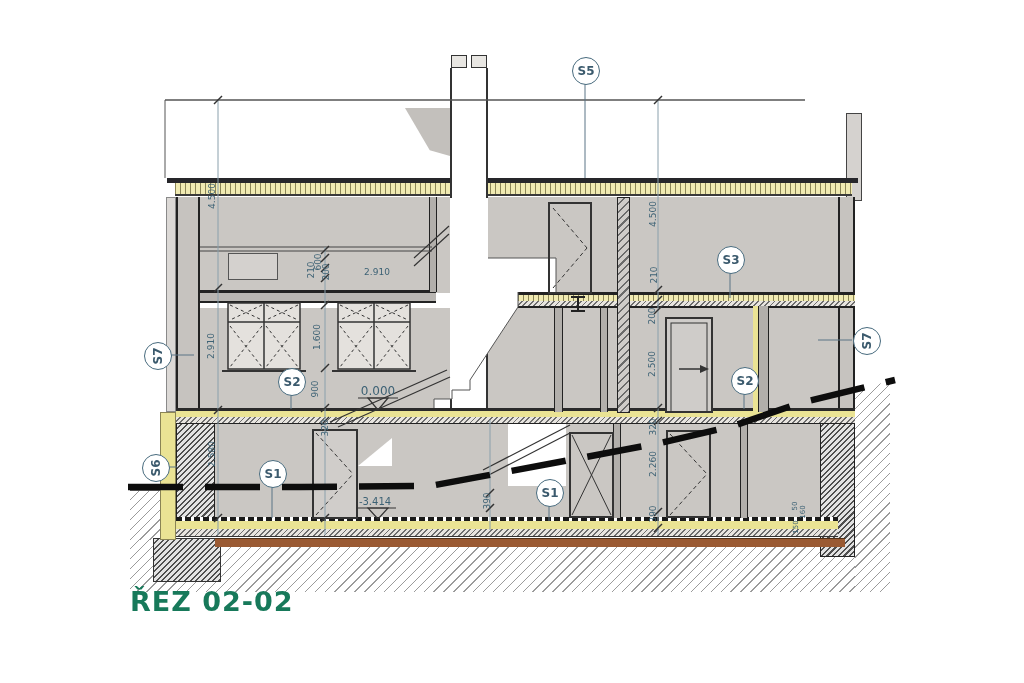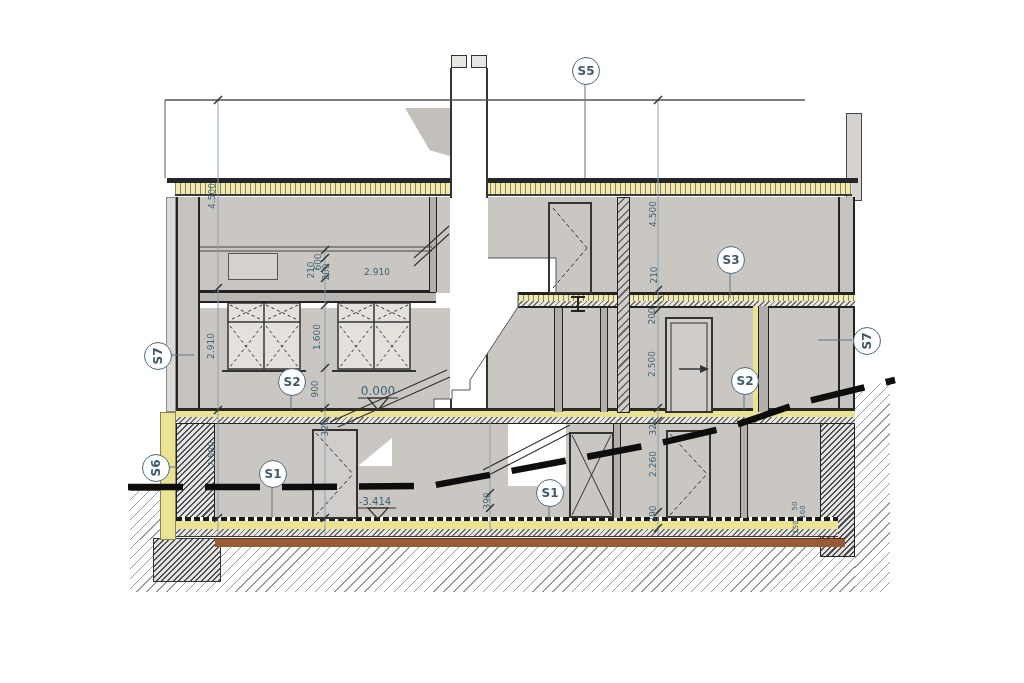--- a/index.html
+++ b/index.html
@@ -276,14 +276,15 @@
   <div class="marker" style="left:717px;top:246px;">S3</div>
   <div class="marker rot" style="left:144px;top:342px;">S7</div>
   <div class="marker rot" style="left:853px;top:327px;">S7</div>
   <div class="marker" style="left:278px;top:368px;">S2</div>
   <div class="marker" style="left:731px;top:367px;">S2</div>
   <div class="marker rot" style="left:142px;top:454px;">S6</div>
   <div class="marker" style="left:259px;top:460px;">S1</div>
   <div class="marker" style="left:536px;top:479px;">S1</div>
 
 
+  <span class="title">ŘEZ 02-02</span>
 
 </div>
 
 </body></html>

